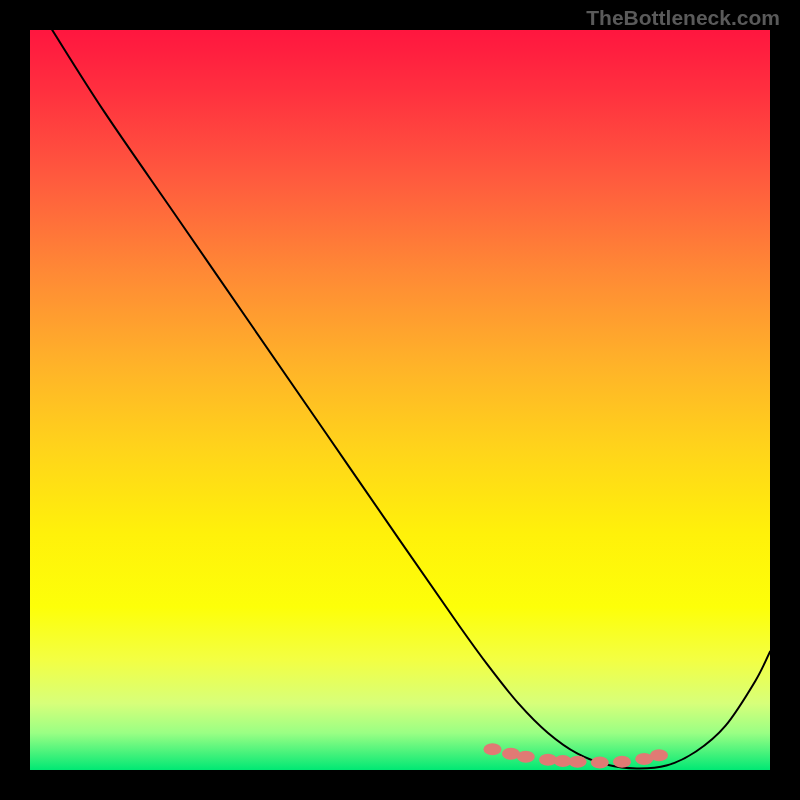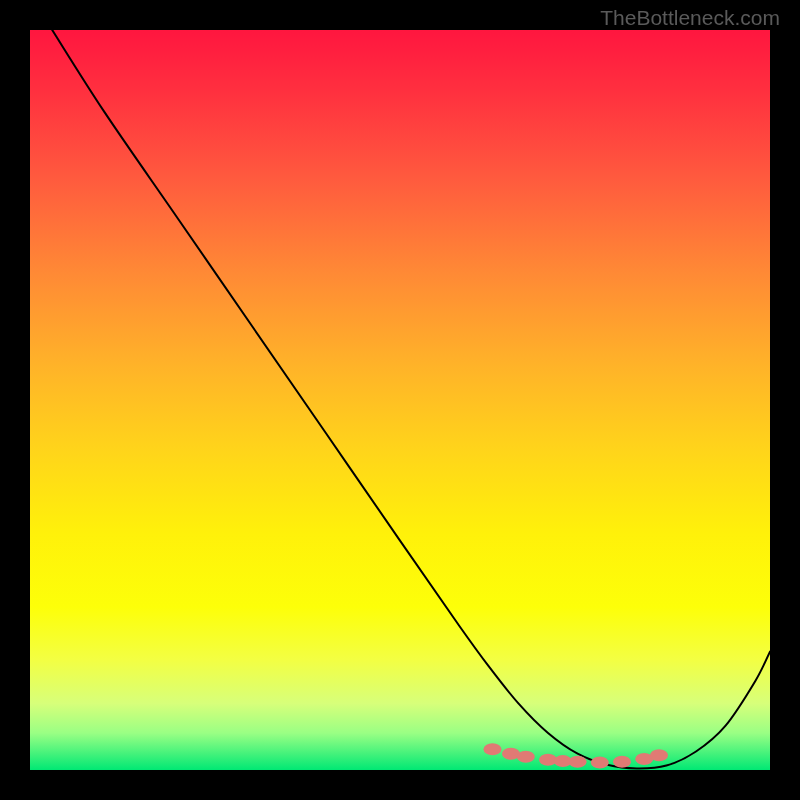--- a/index.html
+++ b/index.html
@@ -10,21 +10,21 @@
     background: #000;
     position: relative;
     font-family: Arial, sans-serif;
   }
   .watermark {
     position: absolute;
     top: 6px;
     right: 20px;
     color: #5a5a5a;
     font-size: 21px;
-    font-weight: 400;
+    font-weight: 700;
     z-index: 10;
   }
   .plot-area {
     position: absolute;
     left: 30px;
     top: 30px;
     width: 740px;
     height: 740px;
   }
   .gradient {

